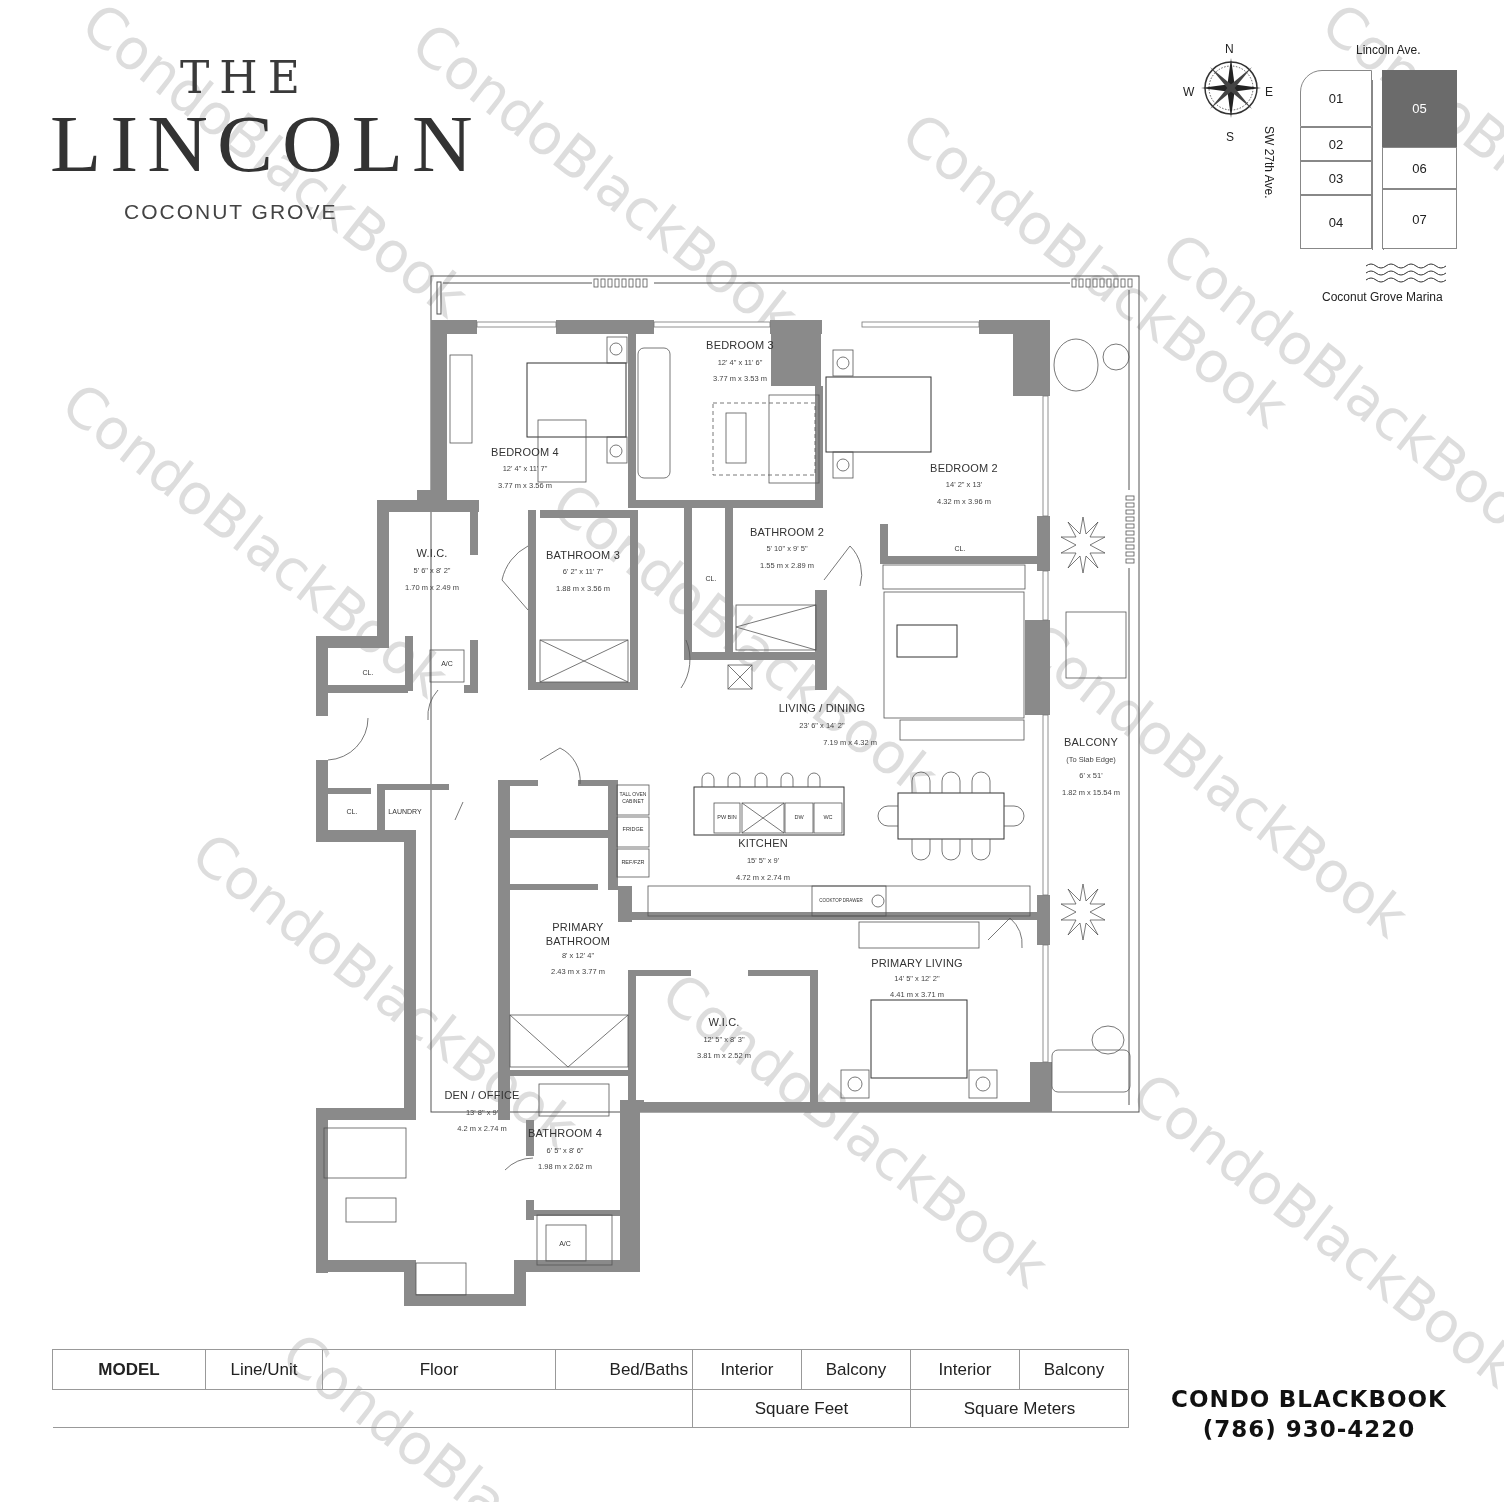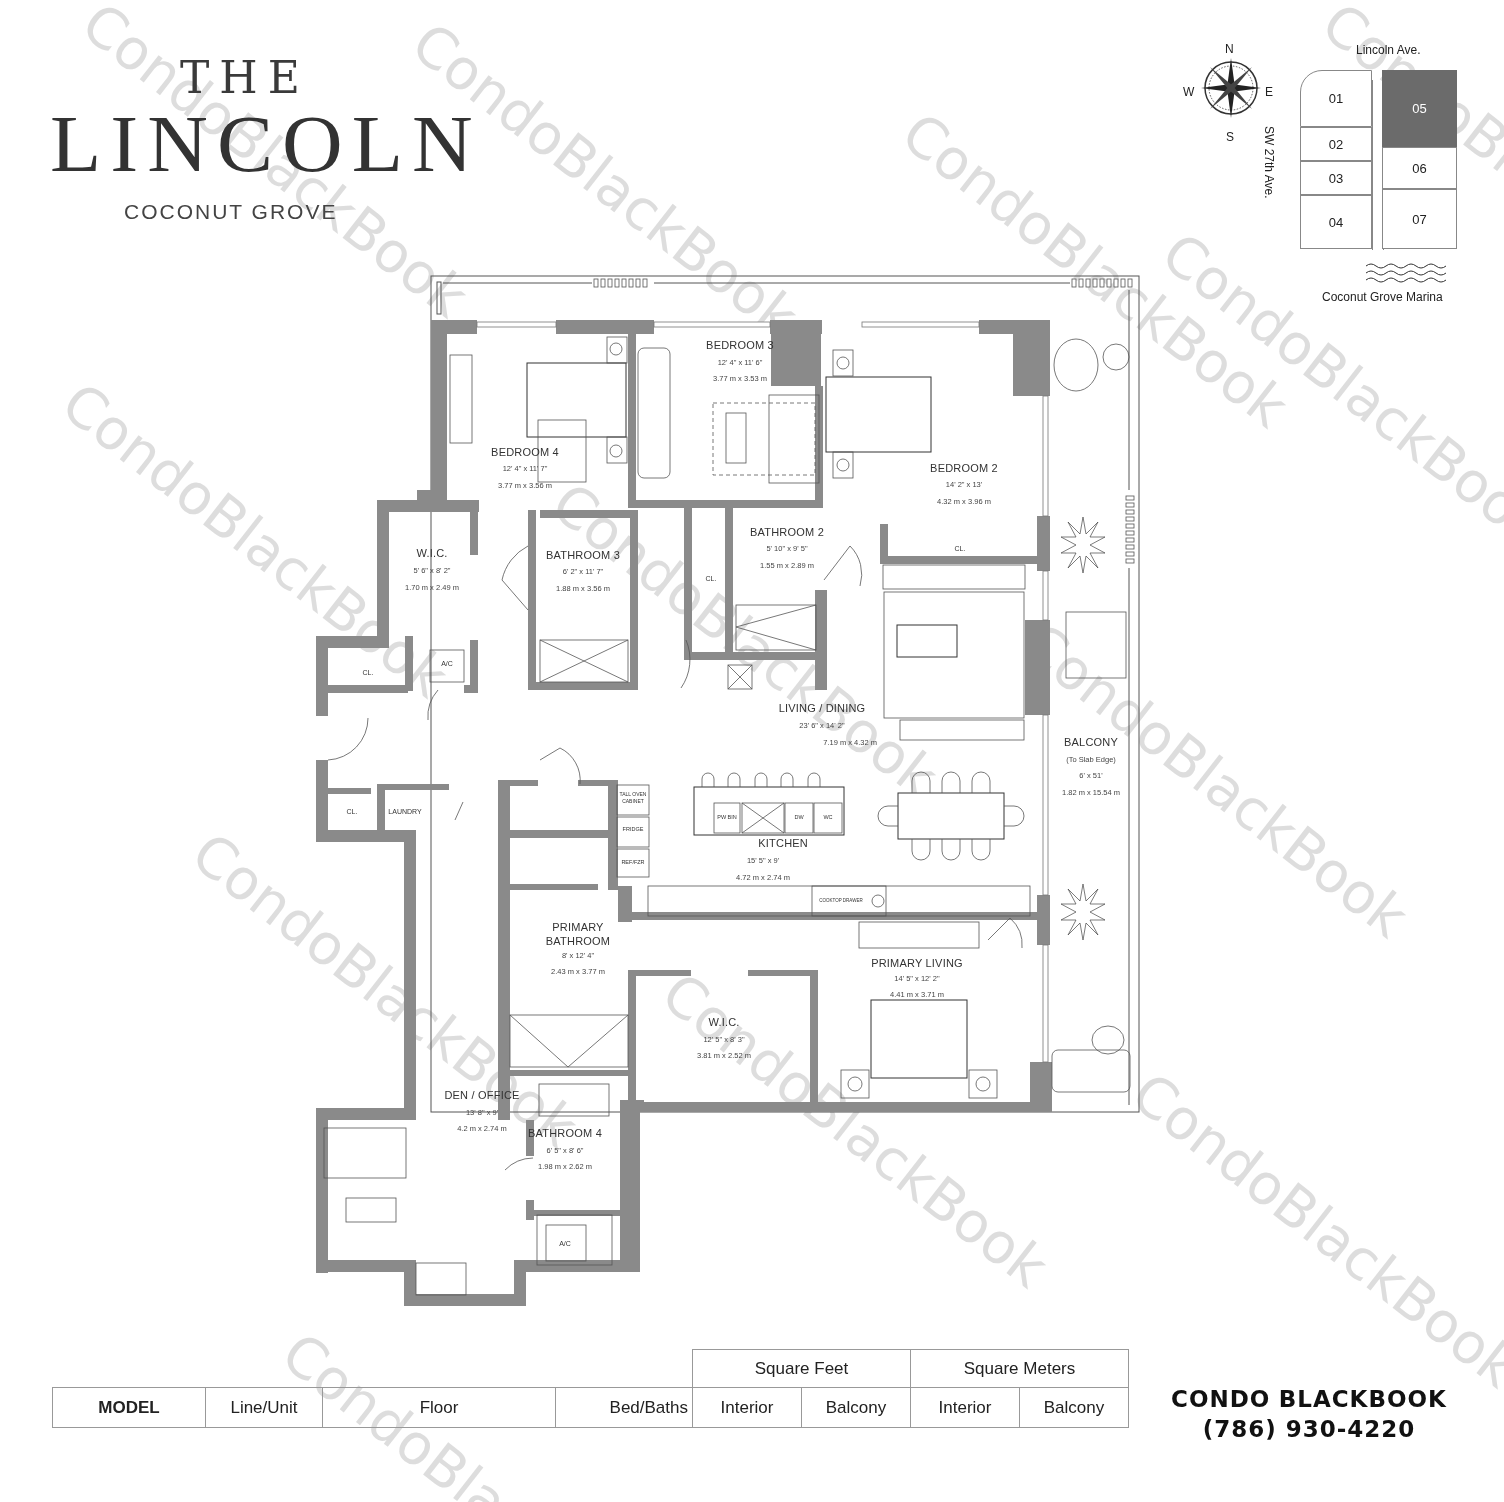--- a/index.html
+++ b/index.html
@@ -340,21 +340,21 @@
 
 <div class="room-name" style="left:767px;top:702px;width:110px;">LIVING / DINING</div>
 <div class="room-dim" style="left:767px;top:721px;width:110px;">23' 6" x 14' 2"</div>
 <div class="room-dim" style="left:767px;top:738px;width:110px;text-align:right;">7.19 m x 4.32 m</div>
 
 <div class="room-name" style="left:1052px;top:736px;width:78px;">BALCONY</div>
 <div class="room-dim" style="left:1052px;top:755px;width:78px;">(To Slab Edge)</div>
 <div class="room-dim" style="left:1052px;top:771px;width:78px;">6' x 51'</div>
 <div class="room-dim" style="left:1052px;top:788px;width:78px;">1.82 m x 15.54 m</div>
 
-<div class="room-name" style="left:718px;top:837px;width:90px;text-align:right;">KITCHEN</div>
+<div class="room-name" style="left:718px;top:837px;width:90px;">KITCHEN</div>
 <div class="room-dim" style="left:718px;top:856px;width:90px;">15' 5" x 9'</div>
 <div class="room-dim" style="left:718px;top:873px;width:90px;">4.72 m x 2.74 m</div>
 
 <div class="room-name" style="left:540px;top:920px;width:76px;white-space:normal;line-height:14px;">PRIMARY BATHROOM</div>
 <div class="room-dim" style="left:533px;top:951px;width:90px;">8' x 12' 4"</div>
 <div class="room-dim" style="left:533px;top:967px;width:90px;">2.43 m x 3.77 m</div>
 
 <div class="room-name" style="left:852px;top:957px;width:130px;">PRIMARY LIVING</div>
 <div class="room-dim" style="left:852px;top:974px;width:130px;">14' 5" x 12' 2"</div>
 <div class="room-dim" style="left:852px;top:990px;width:130px;">4.41 m x 3.71 m</div>
@@ -381,35 +381,35 @@
 <div class="small-lbl" style="left:617px;top:791px;width:32px;font-size:5px;line-height:7px;">TALL OVEN CABINET</div>
 <div class="small-lbl" style="left:617px;top:826px;width:32px;font-size:5.5px;">FRIDGE</div>
 <div class="small-lbl" style="left:617px;top:859px;width:32px;font-size:5.5px;">REF/FZR</div>
 <div class="small-lbl" style="left:712px;top:814px;width:30px;font-size:5.5px;">PW BIN</div>
 <div class="small-lbl" style="left:785px;top:814px;width:28px;font-size:5.5px;">DW</div>
 <div class="small-lbl" style="left:814px;top:814px;width:28px;font-size:5.5px;">WC</div>
 <div class="small-lbl" style="left:812px;top:898px;width:58px;font-size:4.5px;">COOKTOP DRAWER</div>
 
 <table class="spec">
   <tbody>
-      <tr style="height:38px;">
-    <td class="blank" colspan="4" style="width:636px;border-bottom:1px solid #999;"></td>
-    <td class="h" colspan="2" style="width:216px;">Square Feet</td>
-    <td class="h" colspan="2" style="width:216px;">Square Meters</td>
-  </tr>
-  <tr style="height:40px;">
+      <tr style="height:40px;">
     <td class="hb" style="width:152px;">MODEL</td>
     <td class="h" style="width:116px;">Line/Unit</td>
     <td class="h" style="width:232px;">Floor</td>
     <td class="h" style="width:132px;text-align:right;padding-right:4px;">Bed/Baths</td>
     <td class="h" style="width:108px;">Interior</td>
     <td class="h" style="width:108px;">Balcony</td>
     <td class="h" style="width:108px;">Interior</td>
     <td class="h" style="width:108px;">Balcony</td>
   </tr>
+  <tr style="height:38px;">
+    <td class="blank" colspan="4" style="width:636px;border-bottom:1px solid #999;"></td>
+    <td class="h" colspan="2" style="width:216px;">Square Feet</td>
+    <td class="h" colspan="2" style="width:216px;">Square Meters</td>
+  </tr>
 </tbody>
   </table>
 
 <div class="abs brand">
   <div>
     <span style="font-weight:bold;">CONDO</span>
     <b>BLACKBOOK</b>
   </div>
   <div class="phone">(786) 930-4220</div>
 </div>

